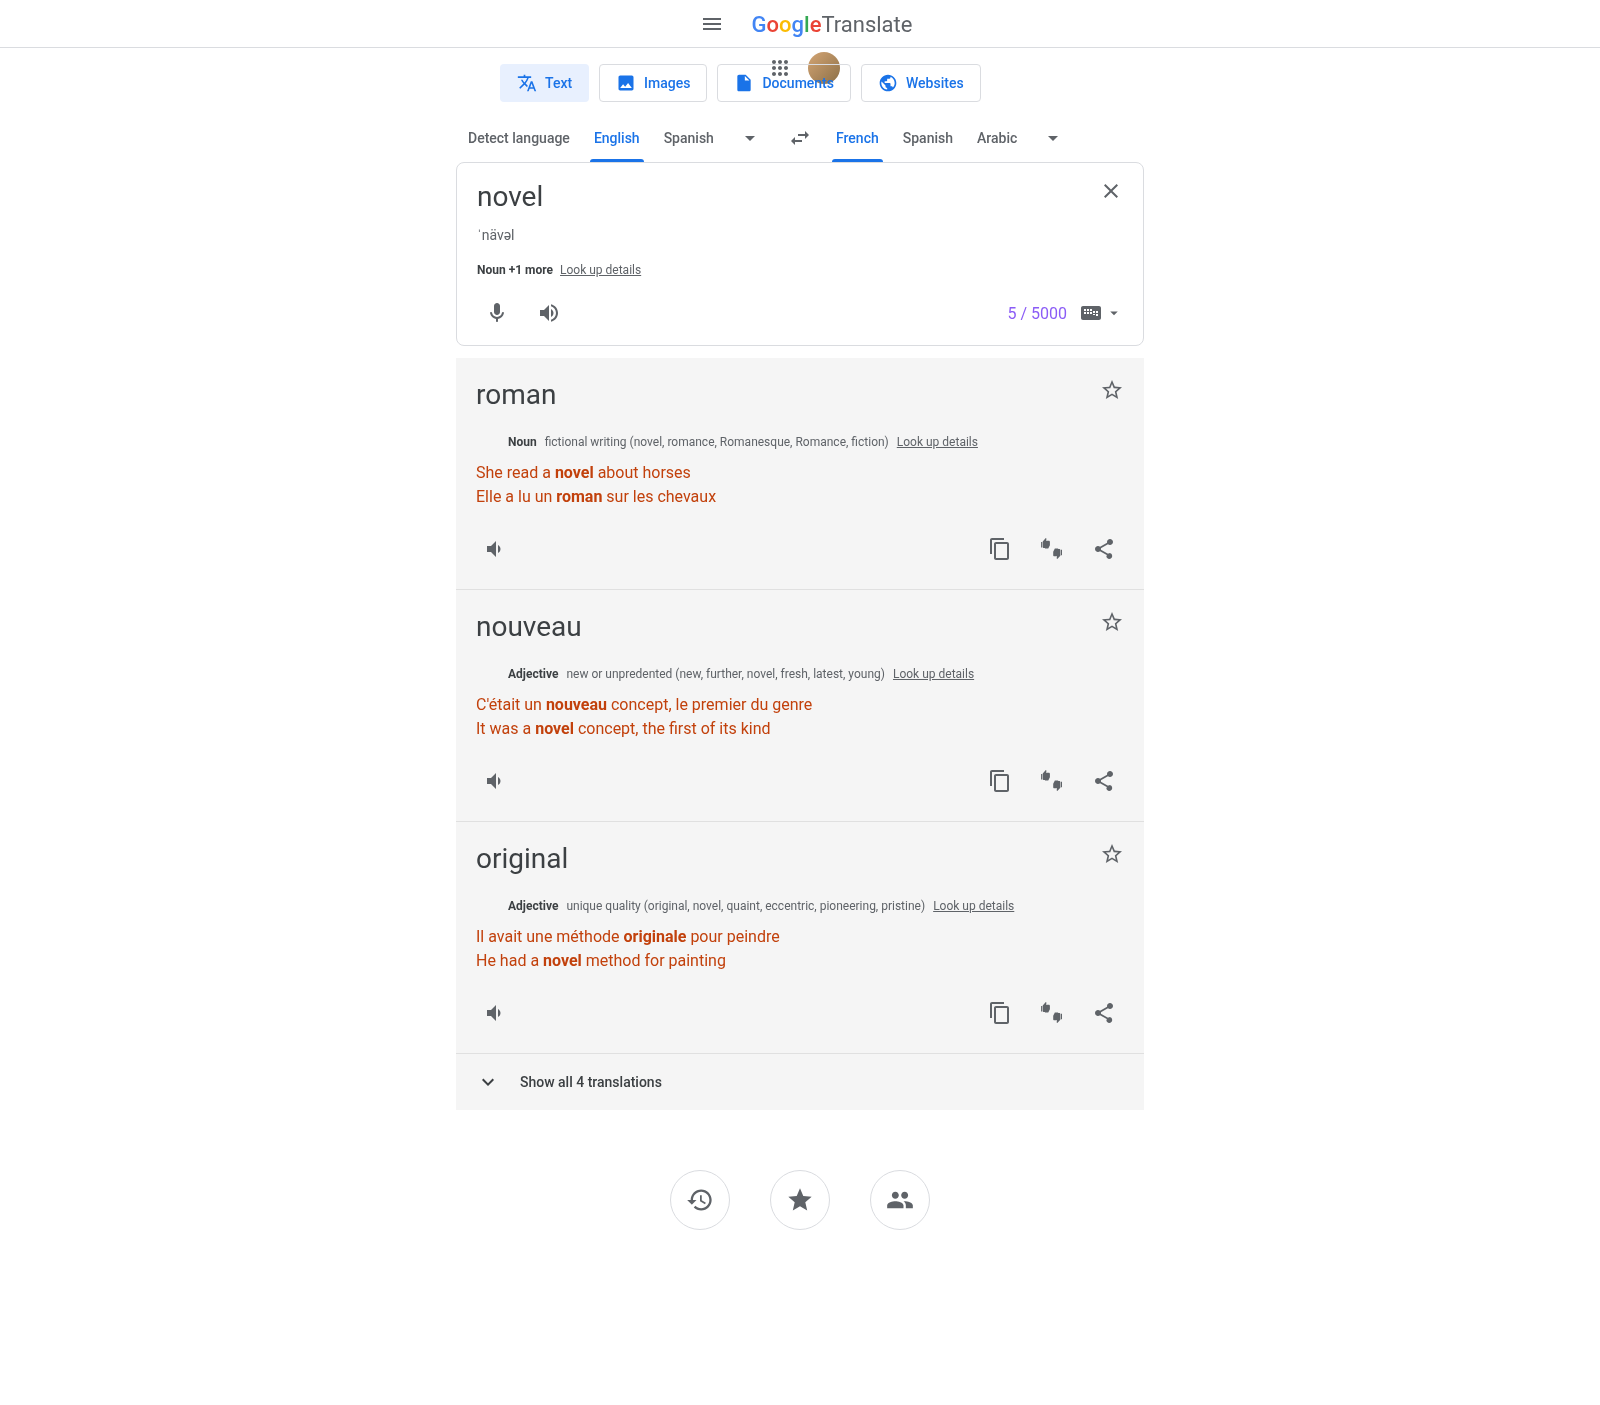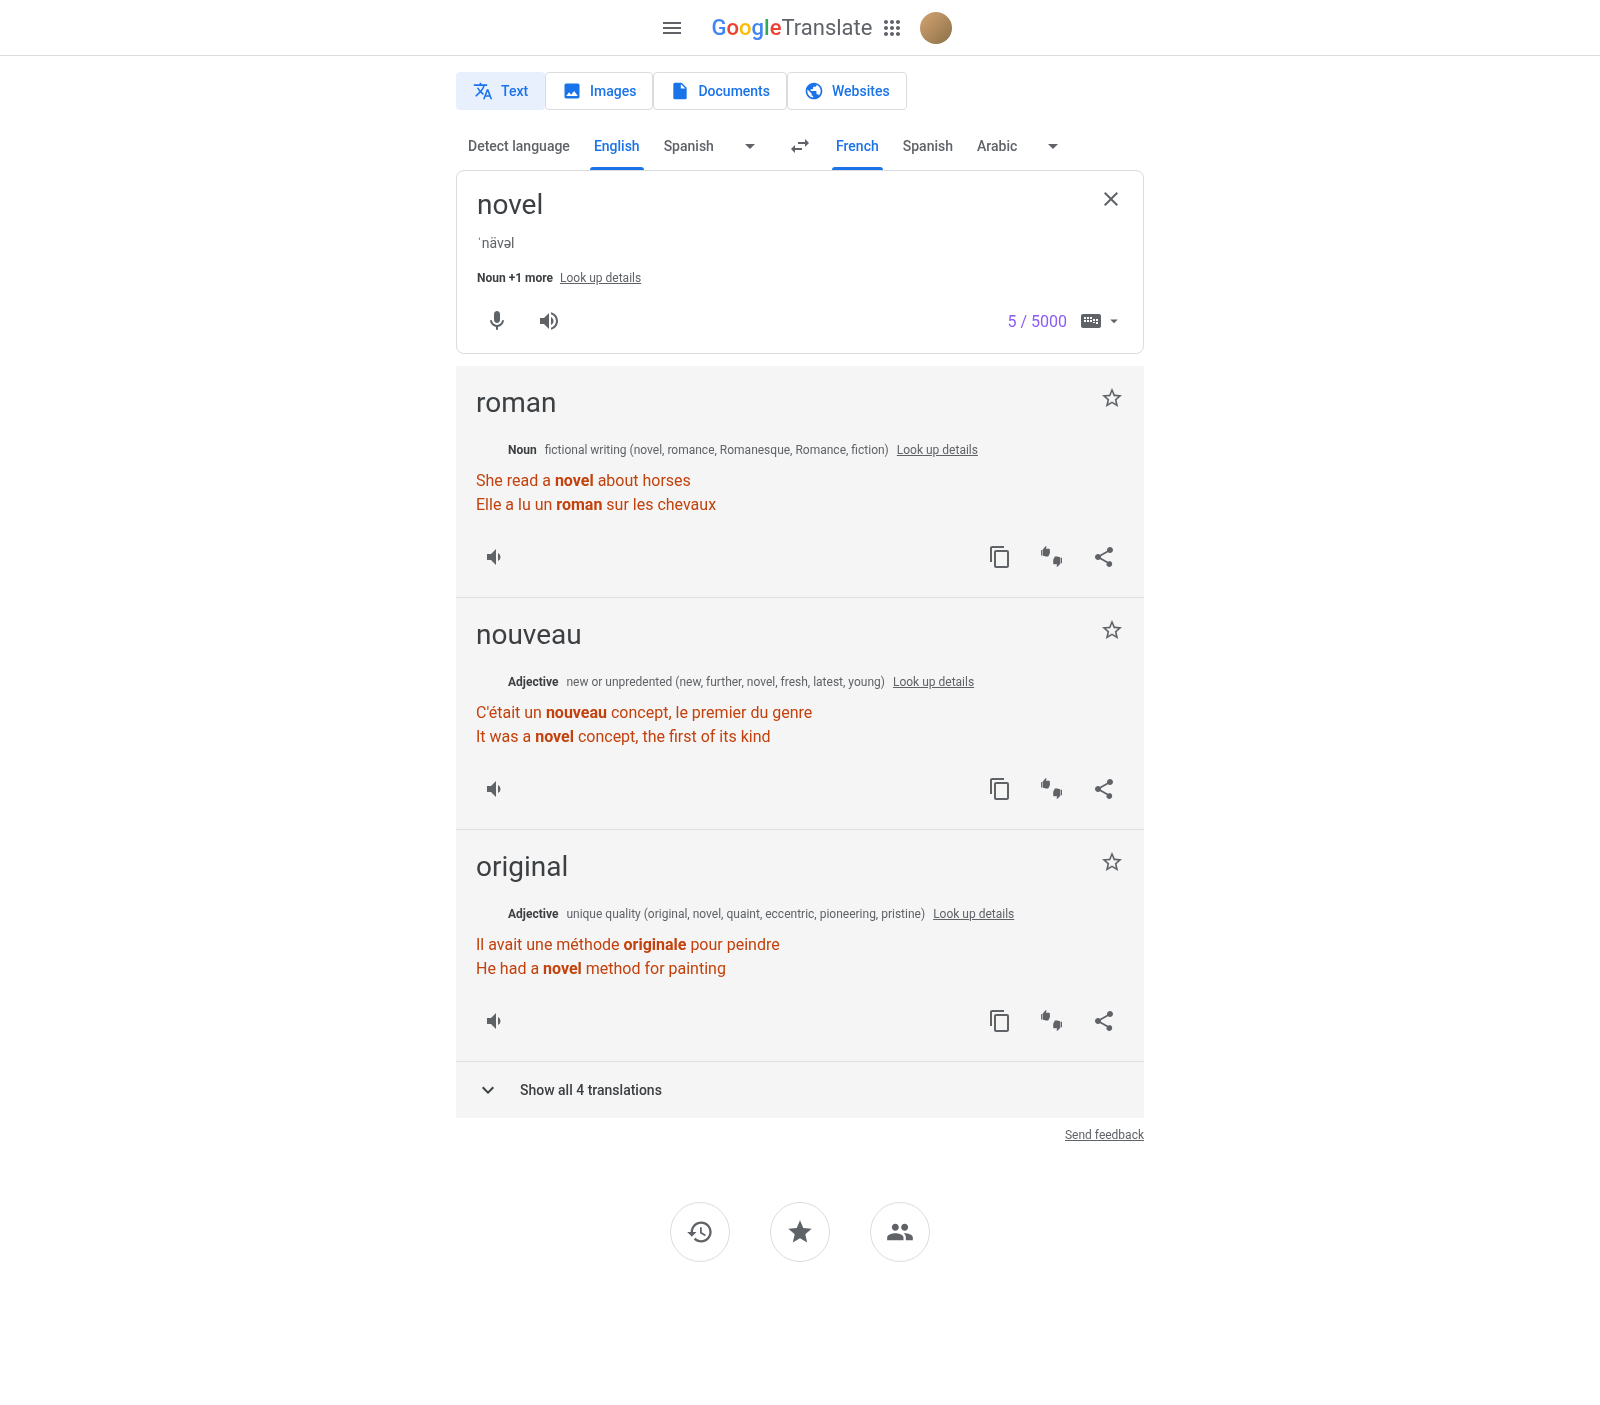--- a/index.html
+++ b/index.html
@@ -1,35 +1,35 @@
 <!DOCTYPE html>
 <html><head>
 <meta charset="utf-8">
 <style>
   * { box-sizing: border-box; margin: 0; padding: 0; }
   body { font-family: 'Google Sans', Roboto, Arial, sans-serif; color: #3c4043; background: #fff; }
   
-  .header { height: 56px; display: flex; align-items: center; justify-content: center; padding: 0 16px; border-bottom: 1px solid #dadce0; }
+  .header { height: 48px; display: flex; align-items: center; justify-content: space-between; padding: 0 16px; border-bottom: 1px solid #dadce0; flex-direction: column; }
   .header-left { display: flex; align-items: center; gap: 16px; }
   .menu-icon { width: 48px; height: 48px; display: flex; align-items: center; justify-content: center; cursor: pointer; border-radius: 50%; }
   .logo { display: flex; align-items: center; font-size: 22px; }
   .logo-g1 { color: #4285F4; }
   .logo-g2 { color: #EA4335; }
   .logo-g3 { color: #FBBC04; }
   .logo-g4 { color: #4285F4; }
   .logo-g5 { color: #34A853; }
   .logo-g6 { color: #EA4335; }
   .logo-translate { color: #5f6368; font-weight: 400; margin-left: 0; }
   .header-right { display: flex; align-items: center; gap: 8px; }
   .apps-icon { width: 40px; height: 40px; display: flex; align-items: center; justify-content: center; cursor: pointer; border-radius: 50%; }
   .avatar { width: 32px; height: 32px; border-radius: 50%; background: linear-gradient(135deg, #d4a574, #8b6f47); cursor: pointer; }
   
   .main { max-width: 1176px; margin: 0 auto; padding: 0 244px; }
   
-  .mode-tabs { display: flex; padding: 16px 0 12px; }
+  .mode-tabs { display: flex; gap: 10px; padding: 16px 0 12px; margin-left: 44px; }
   .mode-tab { display: flex; align-items: center; gap: 8px; padding: 8px 16px; border: 1px solid #dadce0; border-radius: 4px; cursor: pointer; font-size: 14px; font-weight: 500; }
   .mode-tab.active { background: #e8f0fe; color: #1a73e8; border-color: transparent; }
   .mode-tab:not(.active) { color: #1a73e8; }
   .mode-tab svg { fill: currentColor; }
   
   .lang-row { display: flex; align-items: center; height: 48px; }
   .lang-side { display: flex; align-items: center; flex: 1; }
   .lang-item { padding: 0 12px; height: 48px; display: flex; align-items: center; font-size: 14px; font-weight: 500; color: #5f6368; cursor: pointer; position: relative; }
   .lang-item.active { color: #1a73e8; }
   .lang-item.active::after { content: ''; position: absolute; bottom: 0; left: 8px; right: 8px; height: 3px; background: #1a73e8; border-radius: 3px 3px 0 0; }
@@ -326,23 +326,20 @@
     </div>
 
     <div class="show-all">
       <svg width="24" height="24" viewBox="0 0 24 24">
           <path fill="#3c4043" d="M7.41 8.59L12 13.17l4.59-4.58L18 10l-6 6-6-6 1.41-1.41z"></path>
         </svg>
       <span>Show all 4 translations</span>
     </div>
   </div>
 
-  <div class="feedback">
-    <a>Send feedback</a>
-  </div>
 
   <div class="bottom-actions">
     <div class="bottom-btn">
       <svg width="28" height="28" viewBox="0 0 24 24">
           <path fill="#5f6368" d="M13 3c-4.97 0-9 4.03-9 9H1l3.89 3.89.07.14L9 12H6c0-3.87 3.13-7 7-7s7 3.13 7 7-3.13 7-7 7c-1.93 0-3.68-.79-4.94-2.06l-1.42 1.42C8.27 19.99 10.51 21 13 21c4.97 0 9-4.03 9-9s-4.03-9-9-9zm-1 5v5l4.28 2.54.72-1.21-3.5-2.08V8H12z"></path>
         </svg>
     </div>
     <div class="bottom-btn">
       <svg width="28" height="28" viewBox="0 0 24 24">
           <path fill="#5f6368" d="M12 17.27L18.18 21l-1.64-7.03L22 9.24l-7.19-.61L12 2 9.19 8.63 2 9.24l5.46 4.73L5.82 21z"></path>

